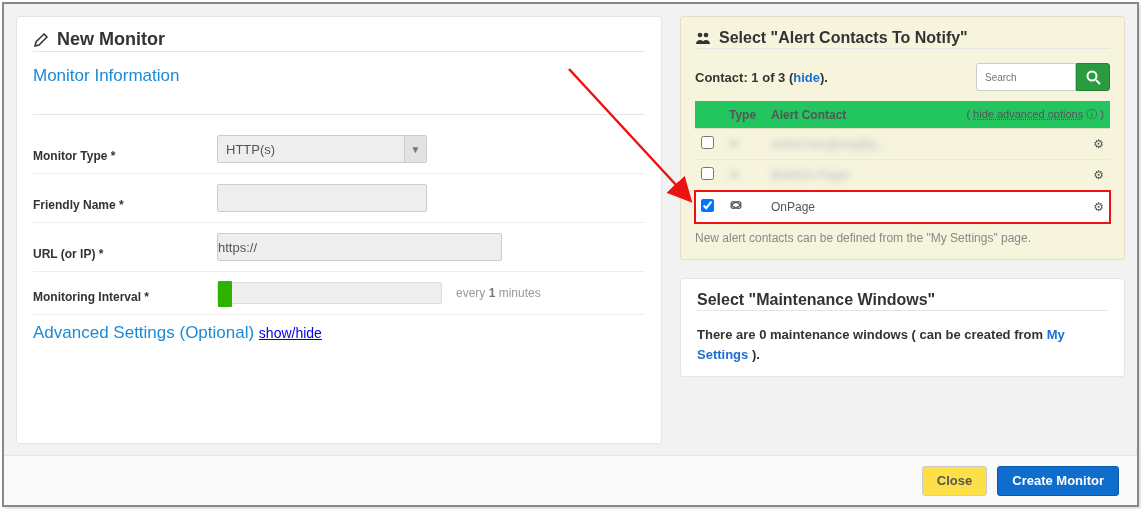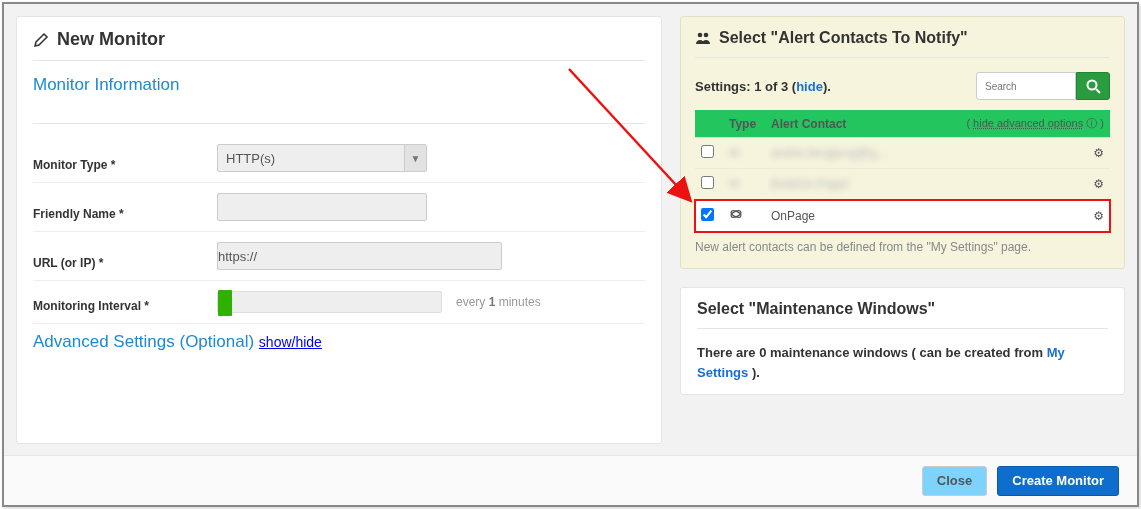--- a/index.html
+++ b/index.html
@@ -54,21 +54,21 @@
     }
 
     .panel-title {
       font-size: 18px;
       font-weight: bold;
       color: #333;
       display: flex;
       align-items: center;
       gap: 8px;
       border-bottom: 1px solid #e5e5e5;
-      padding-bottom: 10px;
+      padding-bottom: 1px;
       margin-bottom: 14px;
     }
     .panel.alert .panel-title,
     .panel.maint .panel-title {
       font-size: 16px;
     }
 
     .section-title {
       color: #1b8ad4;
       font-size: 17px;
@@ -275,21 +275,21 @@
       height: 30px;
       padding: 0 14px;
       border-radius: 3px;
       font-size: 13px;
       font-weight: bold;
       cursor: pointer;
       display: inline-flex;
       align-items: center;
     }
     .btn-default {
-      background: #7dd3fc;
+      background: #fde047;
       border: 1px solid #ccc;
       color: #555;
     }
     .btn-primary {
       background: #0f6ecd;
       border: 1px solid #0b5aa9;
       color: #fff;
     }
 
     
@@ -372,21 +372,21 @@
             <circle cx="5" cy="5" r="2.3"></circle>
               <circle cx="11" cy="5" r="2.3"></circle>
             <path d="M1 14c0-2.5 2-4 4-4s4 1.5 4 4Z"></path>
               <path d="M7 14c0-2.5 2-4 4-4s4 1.5 4 4Z"></path>
           </svg>
           <span>Select "Alert Contacts To Notify"</span>
         </div>
 
         <div class="alert-head-row">
           <div class="selected-text">
-            <span>Settings: </span><span>1 of 3</span><span> (</span><a href="#">hide</a><span>).</span>
+            <span>Contact: </span><span>1 of 3</span><span> (</span><a href="#">hide</a><span>).</span>
           </div>
           <div class="search-group">
             <input class="search-input" placeholder="Search" style="">
             <div class="search-btn">
               <svg class="icon-svg" viewBox="0 0 16 16" fill="none" stroke="#fff" stroke-width="2">
                 <circle cx="7" cy="7" r="4.5"></circle>
                   <line x1="11" y1="11" x2="15" y2="15"></line>
               </svg>
             </div>
           </div>

